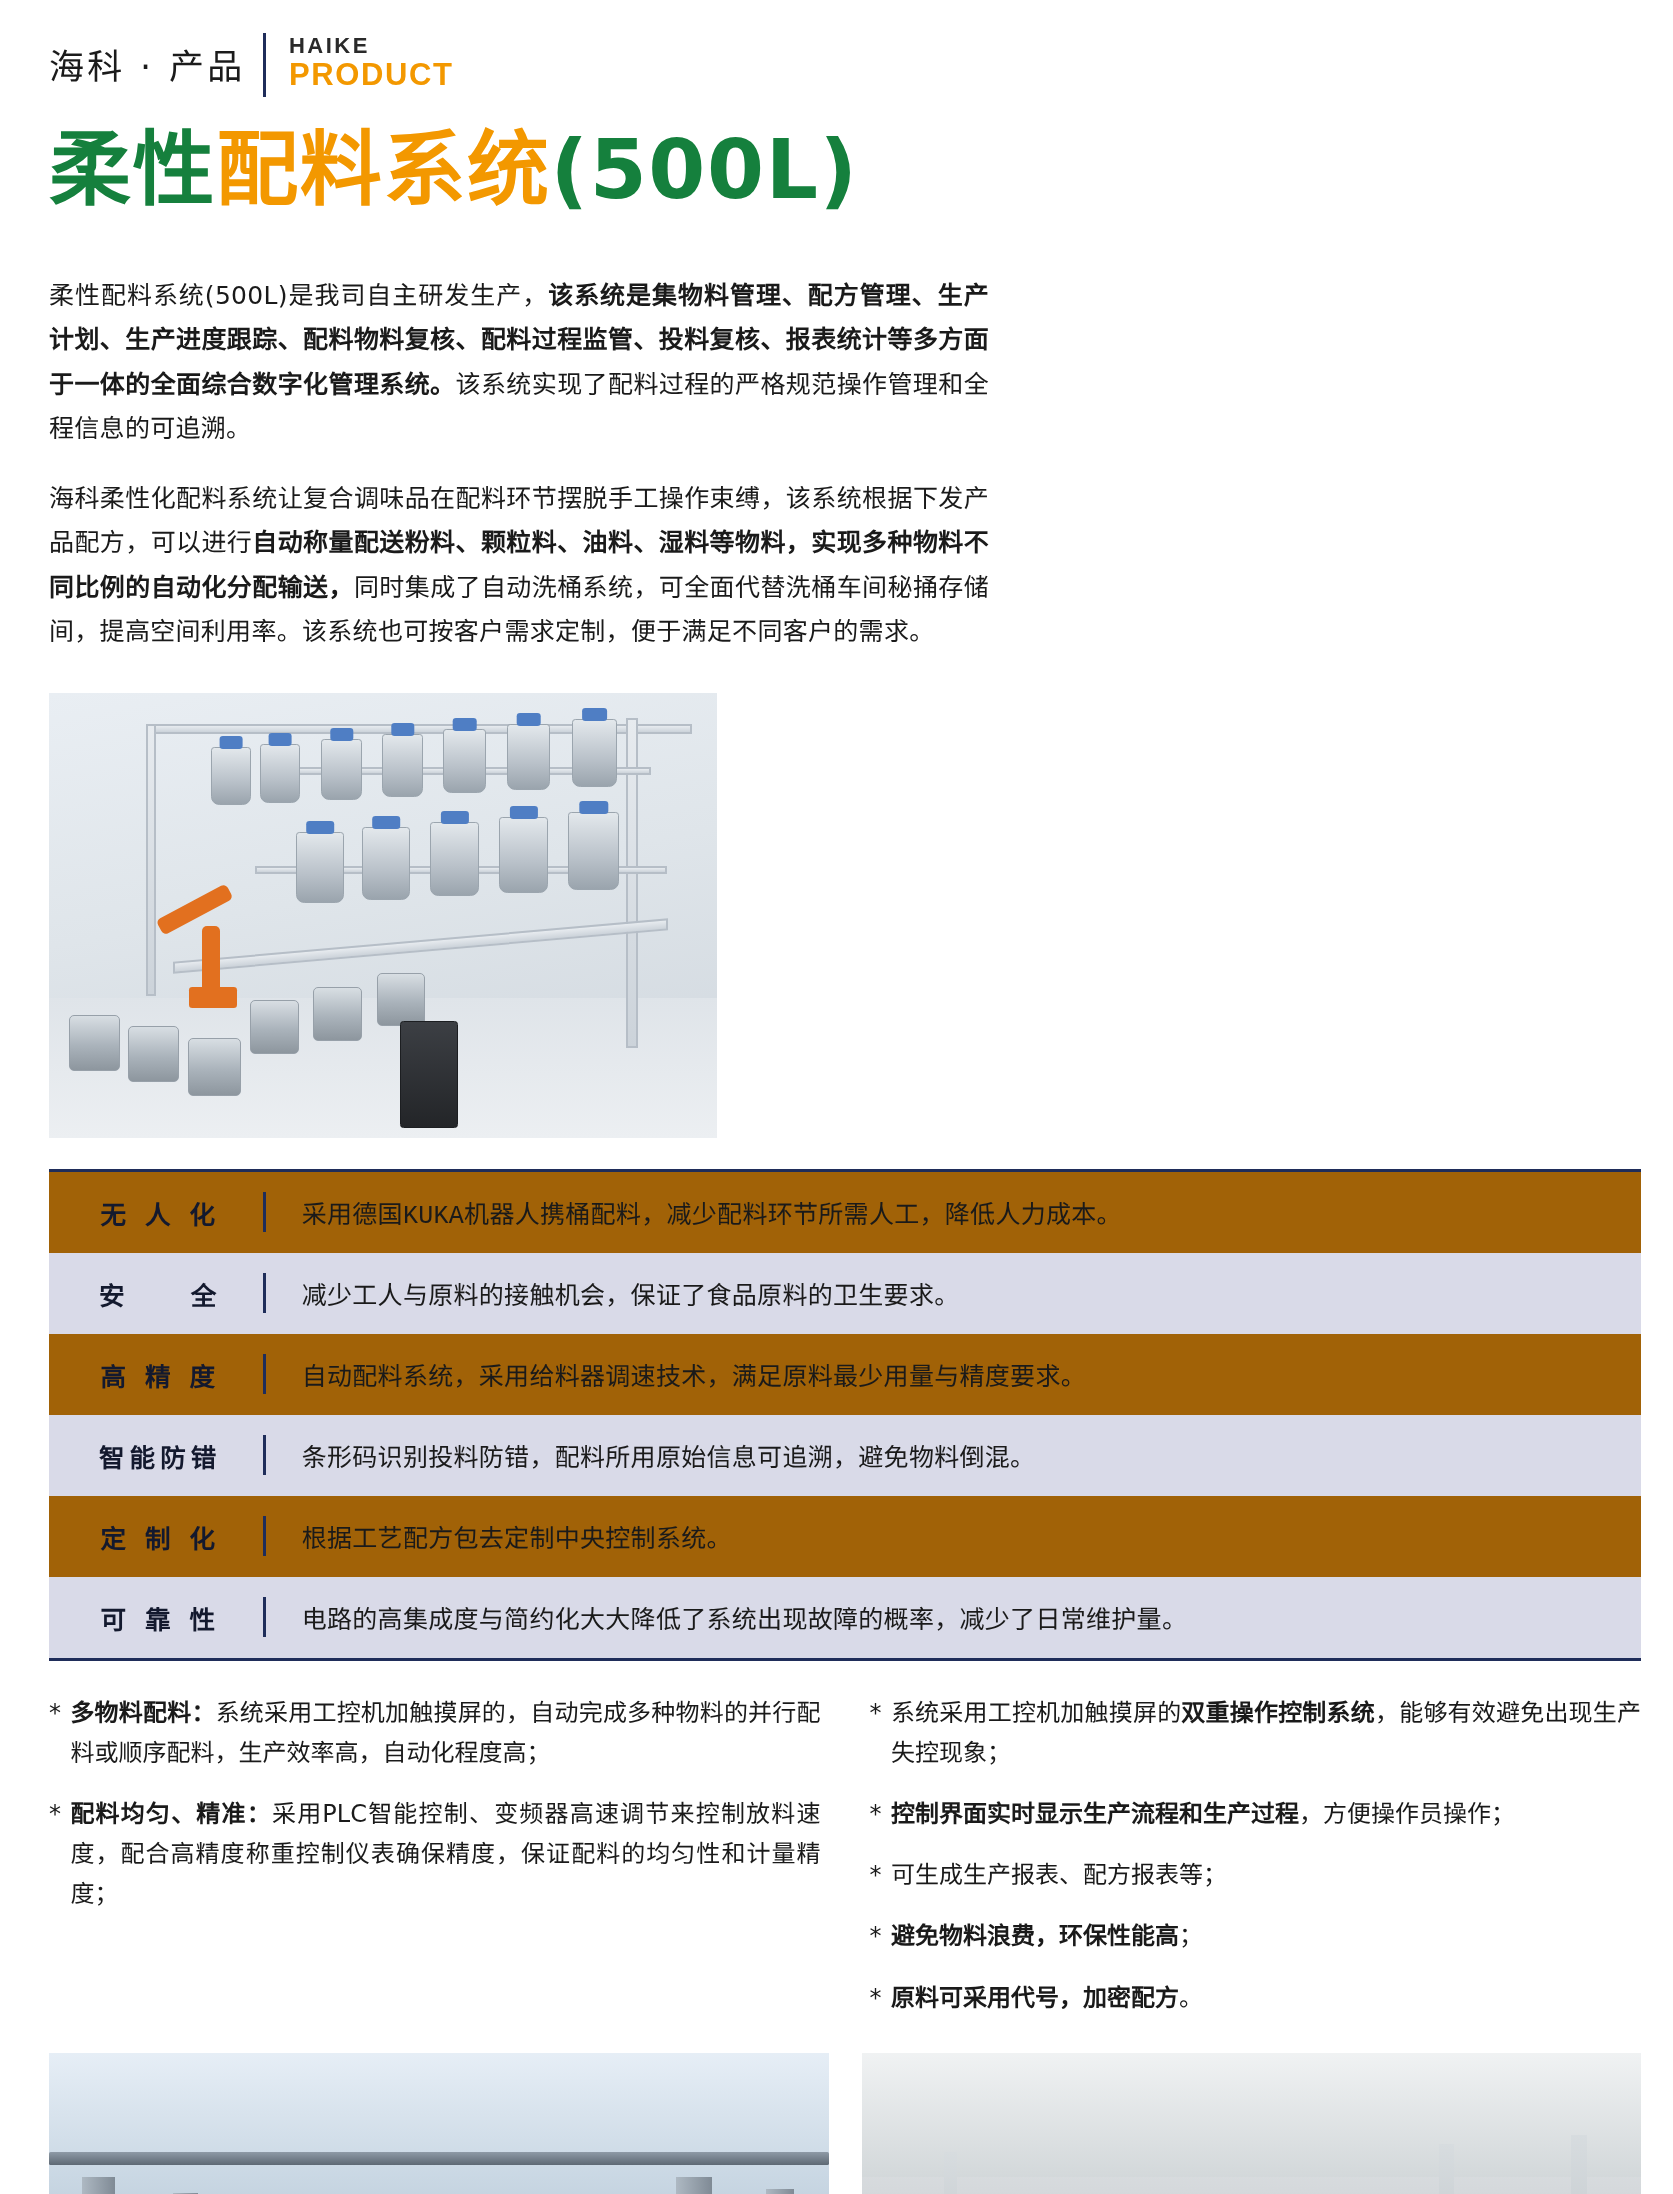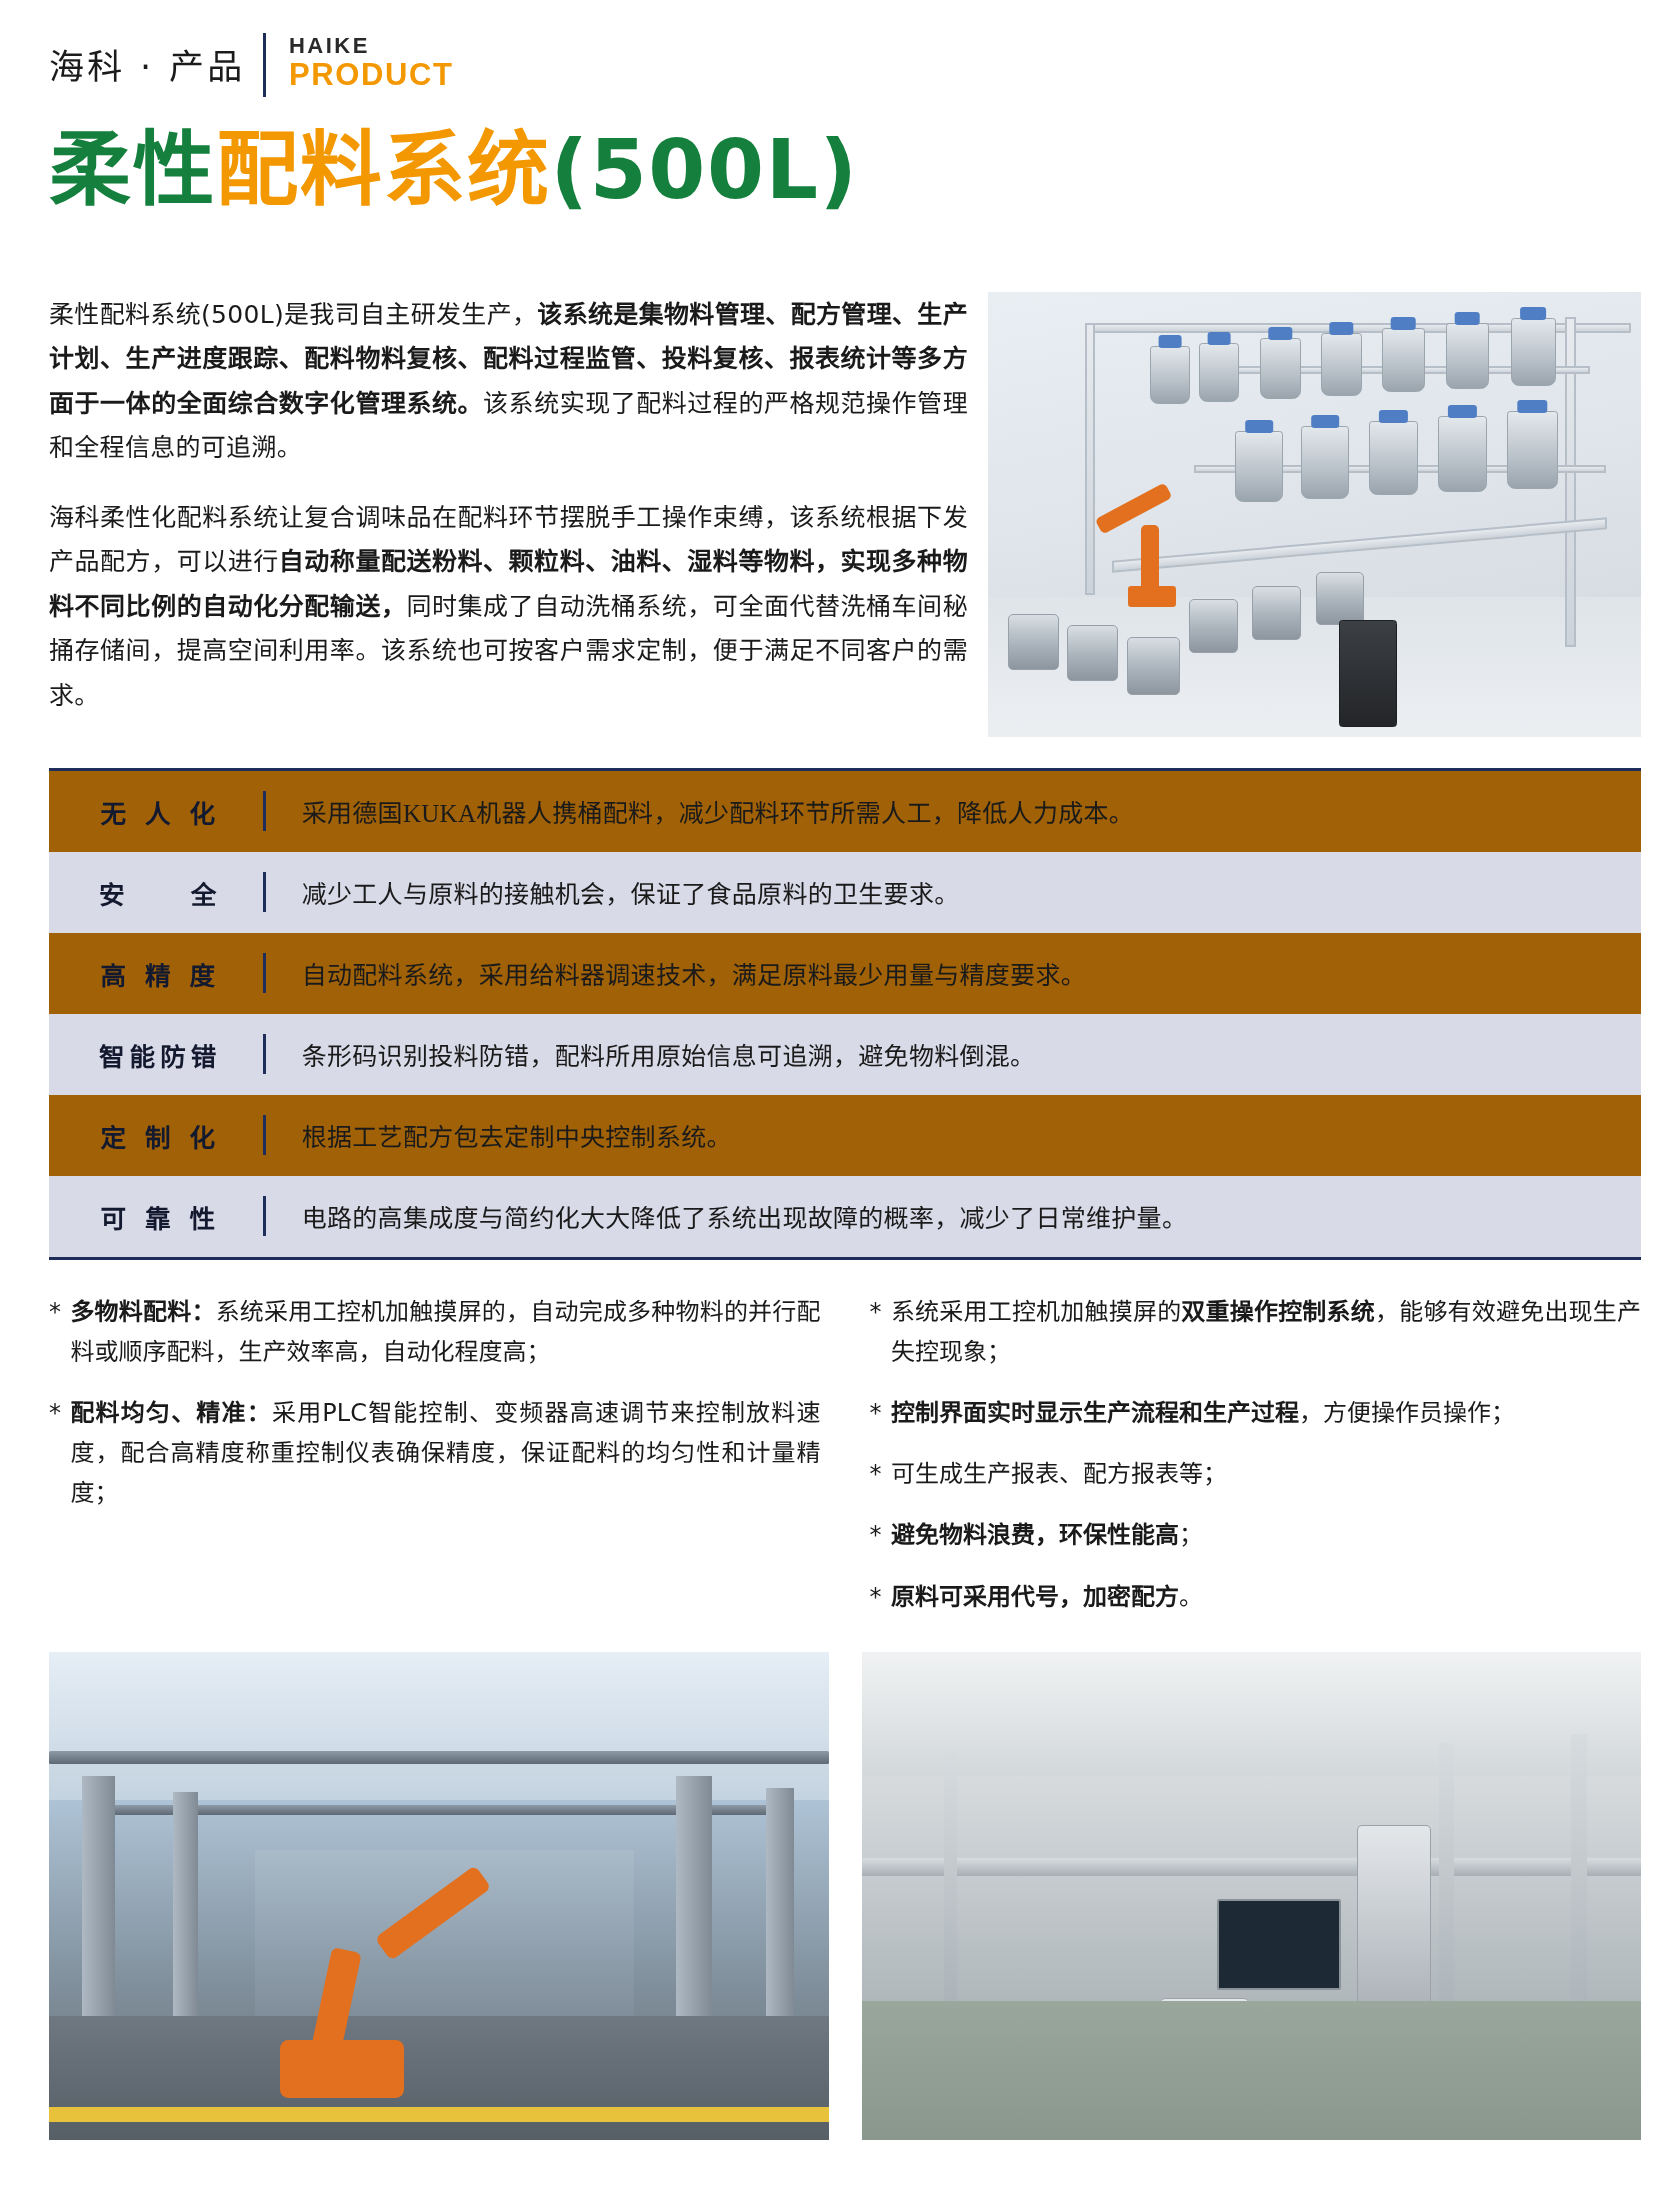--- a/index.html
+++ b/index.html
@@ -78,21 +78,22 @@
     font-family: "DejaVu Sans", sans-serif;
   }
   .t-blue { color: #15803d; }
   .t-orange { color: #f39800; }
 
   
   .intro-wrap {
     display: flex;
     margin-top: 28px;
     gap: 20px;
-    align-items: center;
+    align-items: flex-start;
+    flex-direction: column;
   }
   .intro-text {
     width: 940px;
     font-size: 25px;
     line-height: 1.78;
     color: #1a1a1a;
     letter-spacing: 0.3px;
     font-family: "DejaVu Sans", sans-serif;
   }
   .intro-text p { margin: 0 0 25px 0; text-align: justify; }
@@ -169,21 +170,21 @@
     letter-spacing: 5px;
     font-family: "DejaVu Sans", sans-serif;
   }
   .f-bar {
     width: 2.5px; height: 40px; background: #1f2d5a; margin: 0 36px 0 0;
   }
   .f-desc {
     font-size: 25px;
     color: #1a1a1a;
     letter-spacing: 0.3px;
-    font-family: Liberation Serif, serif;
+    font-family: Liberation Mono, monospace;
   }
   .rule-bottom {
     border-bottom: 3.3px solid #1f2d5a;
   }
 
   
   .columns {
     display: flex;
     margin-top: 33px;
     gap: 49px;

